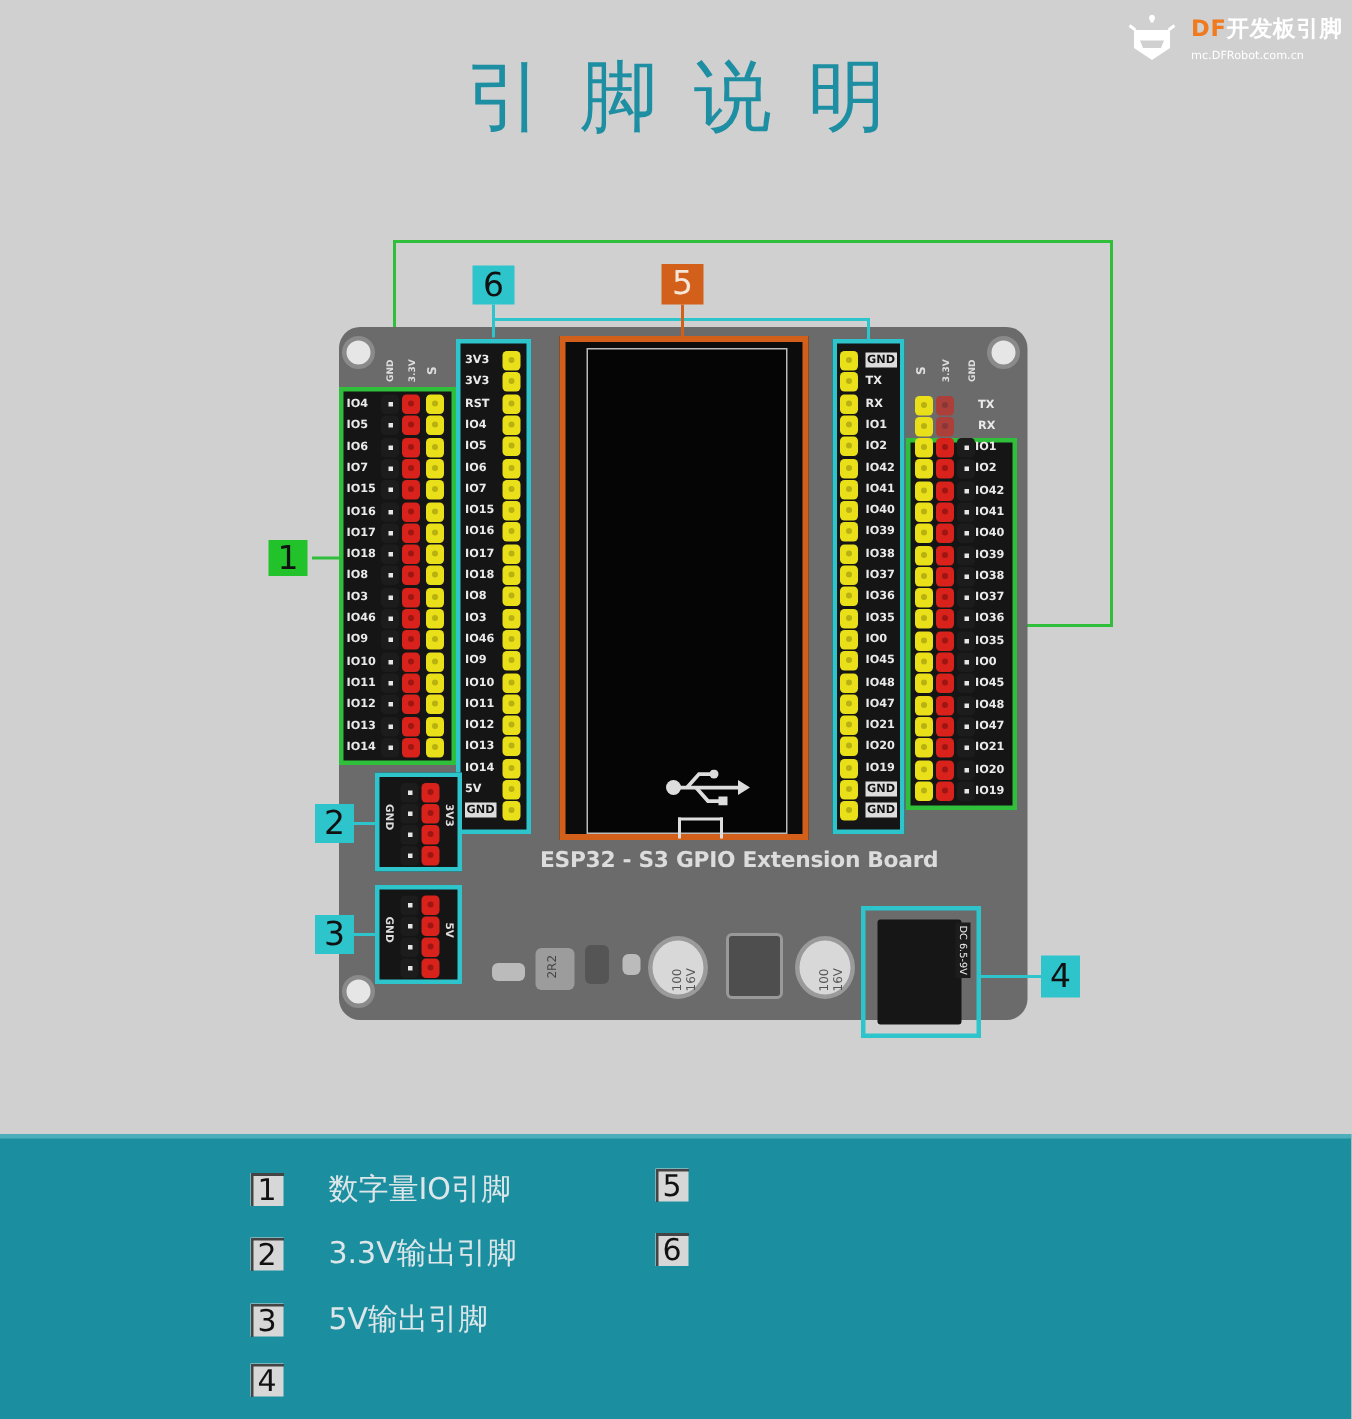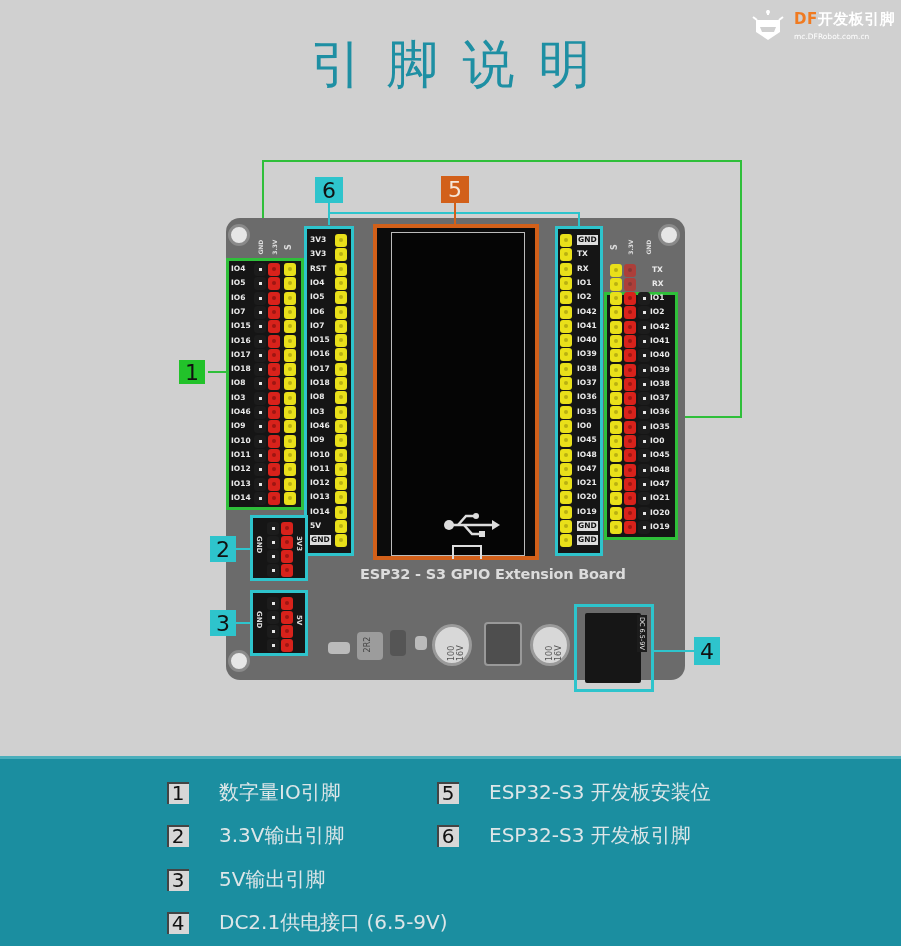--- a/index.html
+++ b/index.html
@@ -431,23 +431,20 @@
   <div class="leg-item" style="left:167px; top:63px;">
     <div class="leg-num">2</div>
     <div class="leg-text">3.3V输出引脚</div>
   </div>
   <div class="leg-item" style="left:167px; top:107px;">
     <div class="leg-num">3</div>
     <div class="leg-text">5V输出引脚</div>
   </div>
   <div class="leg-item" style="left:167px; top:150px;">
     <div class="leg-num">4</div>
-    <div class="leg-text">DC2.1供电接口 (6.5-9V)</div>
   </div>
   <div class="leg-item" style="left:437px; top:20px;">
     <div class="leg-num">5</div>
-    <div class="leg-text">ESP32-S3 开发板安装位</div>
   </div>
   <div class="leg-item" style="left:437px; top:63px;">
     <div class="leg-num">6</div>
-    <div class="leg-text">ESP32-S3 开发板引脚</div>
   </div>
 </div>
 
 </body></html>

